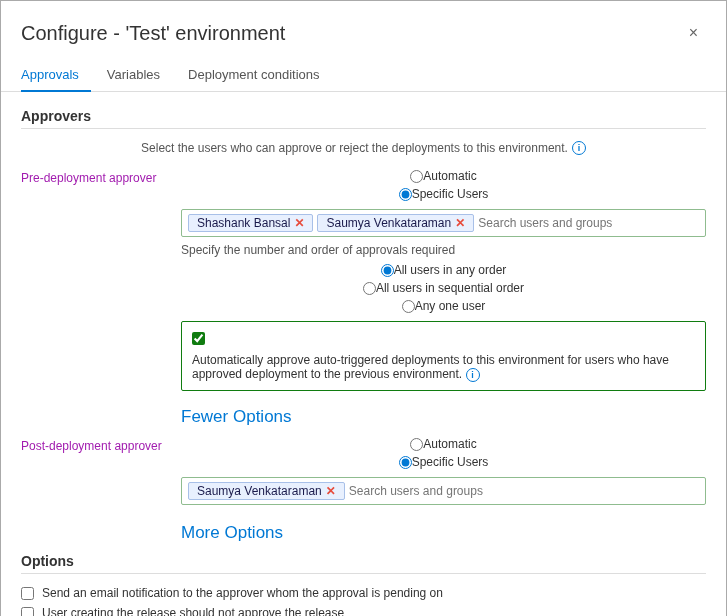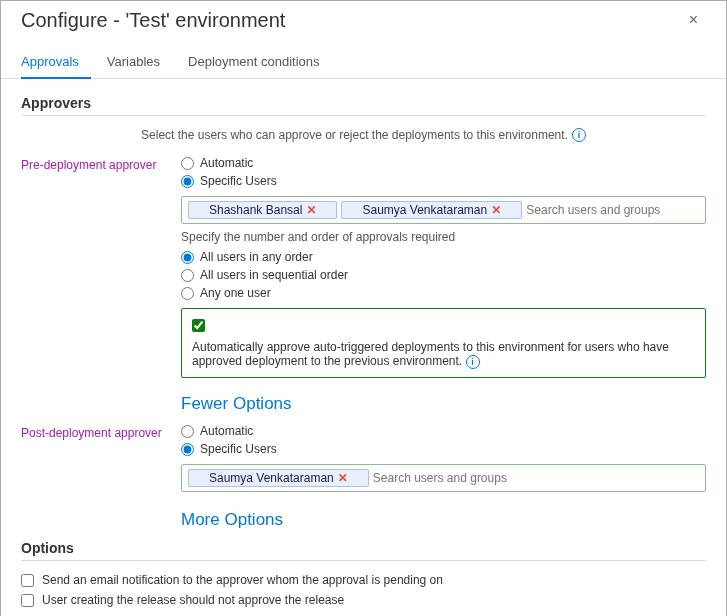--- a/index.html
+++ b/index.html
@@ -20,21 +20,21 @@
       border: 1px solid #aaa;
       box-shadow: 0 4px 24px rgba(0,0,0,0.35);
       display: flex;
       flex-direction: column;
       position: relative;
     }
     .dialog-header {
       display: flex;
       justify-content: space-between;
       align-items: center;
-      padding: 7px 20px 10px 20px;
+      padding: 20px 20px 10px 20px;
       border-bottom: none;
     }
     .dialog-title {
       font-size: 20px;
       font-weight: 300;
       color: #333;
     }
     .close-btn {
       cursor: pointer;
       font-size: 16px;
@@ -119,23 +119,23 @@
     }
     .radio-group {
       display: flex;
       flex-direction: column;
       gap: 4px;
       margin-bottom: 8px;
     }
     .radio-item {
       display: flex;
       align-items: center;
-      gap: 6px;
-      font-size: 12px;
-      cursor: pointer;
+      font-size: 12px;
+      cursor: pointer;
+      justify-content: center;
     }
     .radio-item input[type="radio"] {
       accent-color: #0078d4;
       cursor: pointer;
     }
     .tag-input-row {
       display: flex;
       align-items: center;
       flex-wrap: wrap;
       border: 1px solid #8fbc8f;
@@ -145,21 +145,21 @@
       gap: 4px;
       background: #fff;
       margin-bottom: 6px;
     }
     .tag {
       display: inline-flex;
       align-items: center;
       background: #e8f0fe;
       border: 1px solid #a8c0e8;
       border-radius: 2px;
-      padding: 1px 20px;
+      padding: 1px 8px;
       font-size: 12px;
       gap: 4px;
       color: #1a1a4b;
     }
     .tag-remove {
       color: #e74c3c;
       cursor: pointer;
       font-size: 12px;
       font-weight: bold;
       line-height: 1;

